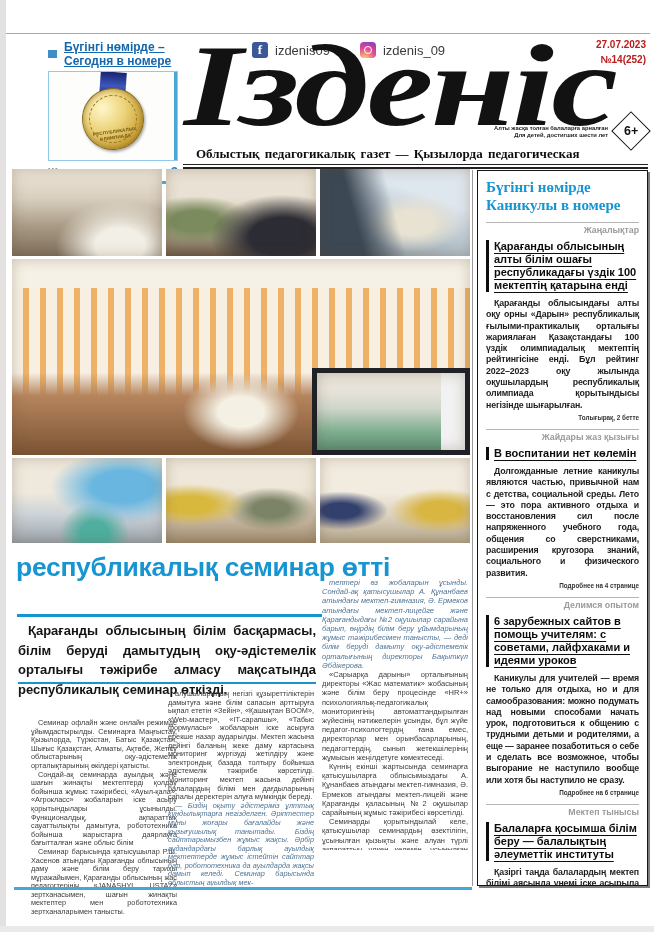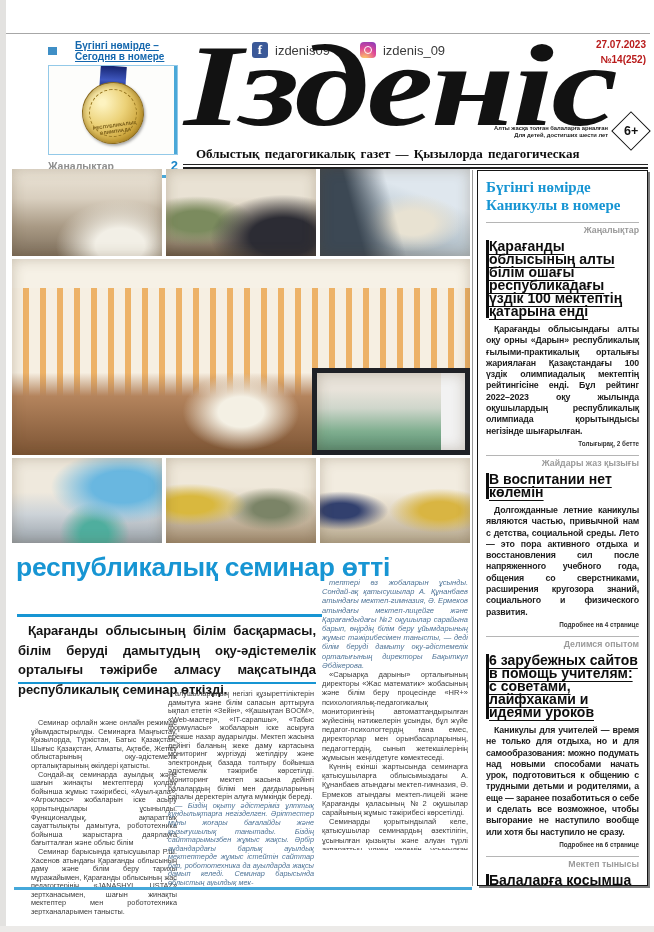--- a/index.html
+++ b/index.html
@@ -14,21 +14,21 @@
   .handle{display:flex;align-items:center;gap:7px;font-size:13px;color:#3a3a3a;}
   .fb{width:16px;height:16px;border-radius:3px;background:#3b5998;color:#fff;
       font-family:"Liberation Serif",serif;font-weight:bold;font-size:13px;line-height:16px;text-align:center;}
   .ig{width:16px;height:16px;border-radius:4px;position:relative;
       background:radial-gradient(circle at 30% 110%,#fdc468 8%,#df4996 55%,#8a3ab9 95%);}
   .ig::after{content:"";position:absolute;left:4px;top:4px;width:6px;height:6px;border:1.4px solid #fff;border-radius:50%;}
   .datebox{position:absolute;right:8px;top:38px;text-align:right;font-weight:bold;font-size:10px;line-height:14.5px;color:#b91c1c;}
 
   
   .sidebar{position:absolute;left:48px;top:40px;width:130px;}
-  .tagline{display:flex;align-items:center;gap:18px;font-size:10px;font-weight:bold;color:#1467ad;}
+  .tagline{display:flex;align-items:center;gap:7px;font-size:12px;font-weight:bold;color:#1467ad;}
   .tagline .txt{text-decoration:underline;}
   .bullet-sq{width:9px;height:8px;background:#3f8fc6;flex:0 0 auto;}
   .medalframe{position:relative;margin-top:3px;height:88px;border:1px solid #93c9e8;background:#fdfdfb;overflow:hidden;}
   .medalframe::after{content:"";position:absolute;right:0;top:0;bottom:0;width:3px;background:#4aa8d8;}
   .ribbon{position:absolute;left:51px;top:0px;width:26px;height:24px;transform:rotate(4deg);
           background:linear-gradient(180deg,#16246f,#3f58c0 60%,#16246f);}
   .coin{position:absolute;left:33px;top:16px;width:62px;height:62px;border-radius:50%;transform:rotate(-8deg);
         background:radial-gradient(circle at 35% 30%,#fdf3c0 5%,#ecd279 40%,#c9a035 75%,#a5801f 100%);
         border:1px solid #8a6a1e;box-shadow:inset 0 0 6px rgba(120,90,20,.6),1px 2px 3px rgba(0,0,0,.35);
         display:flex;flex-direction:column;align-items:center;justify-content:flex-end;padding-bottom:9px;box-sizing:border-box;}
@@ -102,22 +102,22 @@
   .bottomrule{position:absolute;left:14px;top:887px;width:458px;height:3px;background:#45a8da;}
 
   
   .divider-v{position:absolute;left:472px;top:170px;width:1px;height:716px;background:#9a9a9a;}
   .panel{position:absolute;left:477px;top:170px;width:171px;height:716px;box-sizing:border-box;
          border:1.5px solid #151515;box-shadow:2px 2px 0 #7d7d7d;background:#fff;
          padding:8px 8px 6px 8px;overflow:hidden;}
   .panel-title{font-size:15px;font-weight:bold;color:#1795d3;line-height:17.5px;font-family:Liberation Serif, serif;}
   .rubric{margin-top:8px;border-top:1px solid #b5b5b5;padding-top:2px;text-align:right;
           font-size:8.8px;font-weight:bold;color:#9b9b9b;}
-  .sec-head{margin-top:5px;font-size:14px;font-weight:bold;line-height:13px;color:#0d0d0d;
-            border-left:3px solid #0d0d0d;
+  .sec-head{margin-top:5px;font-size:11px;font-weight:bold;line-height:13px;color:#0d0d0d;
+            border-left:3px solid #0d0d0d;padding-left:5px;
             text-decoration:underline;text-decoration-thickness:1px;text-underline-offset:2.5px;}
   .sec-body{margin:6px 0 0 0;font-size:8.8px;font-weight:bold;line-height:11.3px;color:#1d1d1d;
             text-align:justify;text-indent:8px;letter-spacing:-.15px;}
   .sec-more{margin-top:3px;text-align:right;font-size:6.3px;font-weight:bold;color:#333;}
 </style>
 </head>
 <body>
 
 <div id="page">
   <div class="edge-left"></div>

